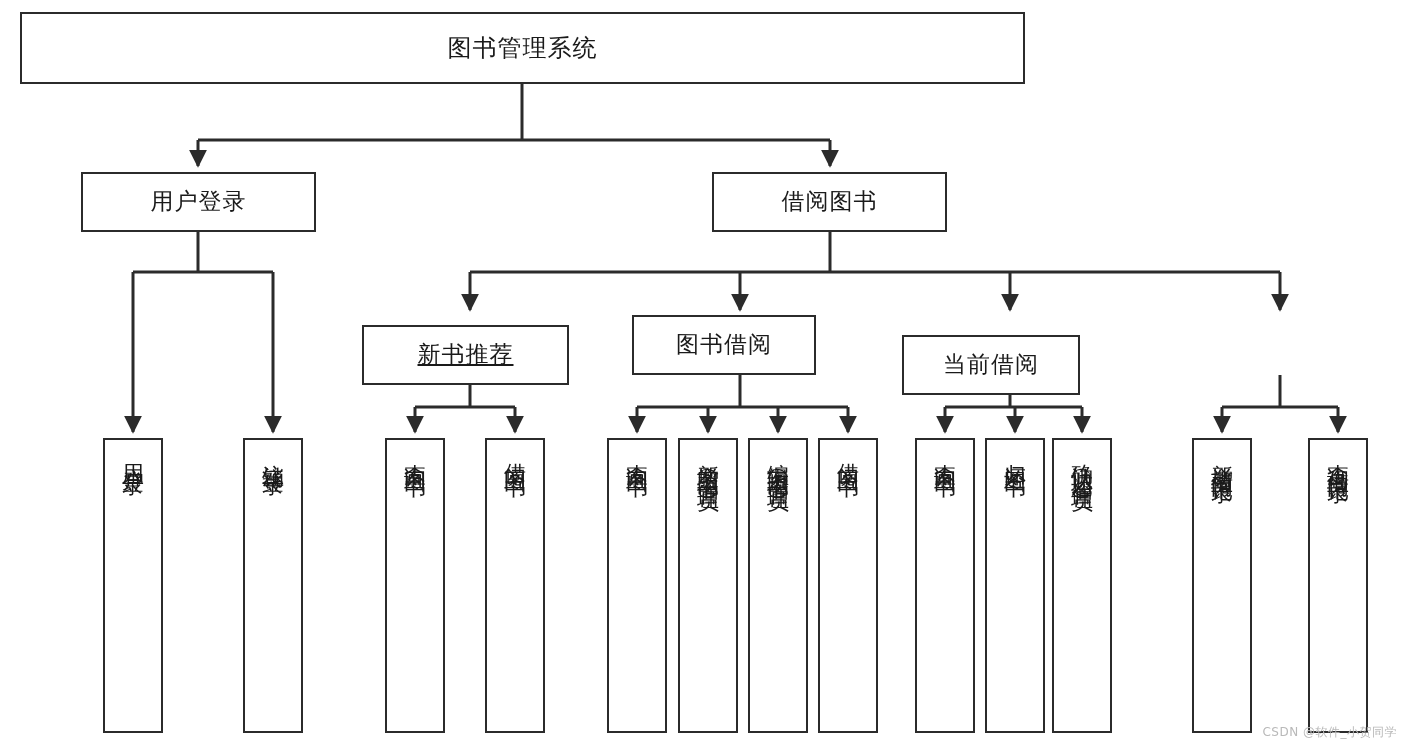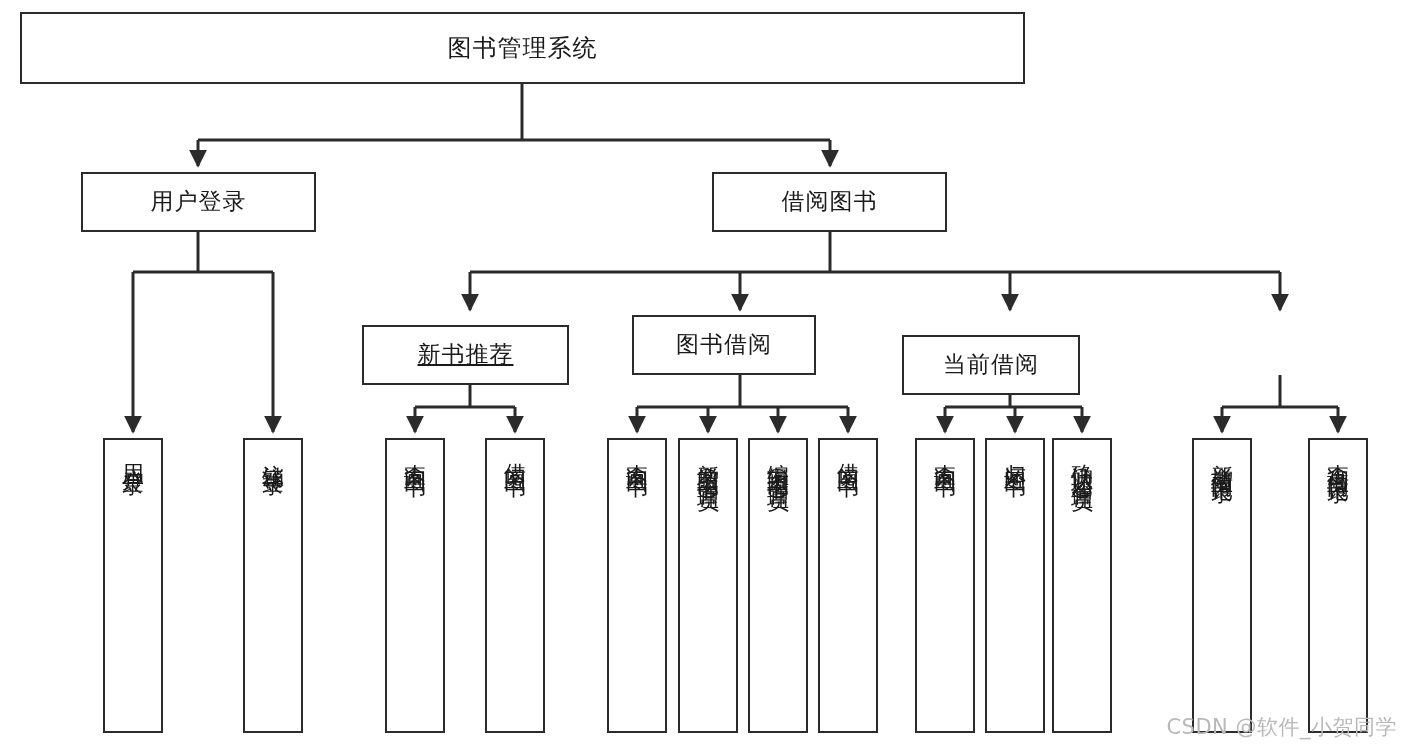--- a/index.html
+++ b/index.html
@@ -60,21 +60,21 @@
     text-orientation: upright;
     font-size: 22px;
     line-height: 1;
     letter-spacing: 4px;
     white-space: nowrap;
   }
   #watermark {
     position: absolute;
     right: 8px;
     bottom: 6px;
-    font-size: 21px;
+    font-size: 12px;
     color: #b9b9b9;
     letter-spacing: 0.5px;
     white-space: nowrap;
     pointer-events: none;
   }
 </style>
 </head>
 <body>
 
 <div id="diagram-root">

